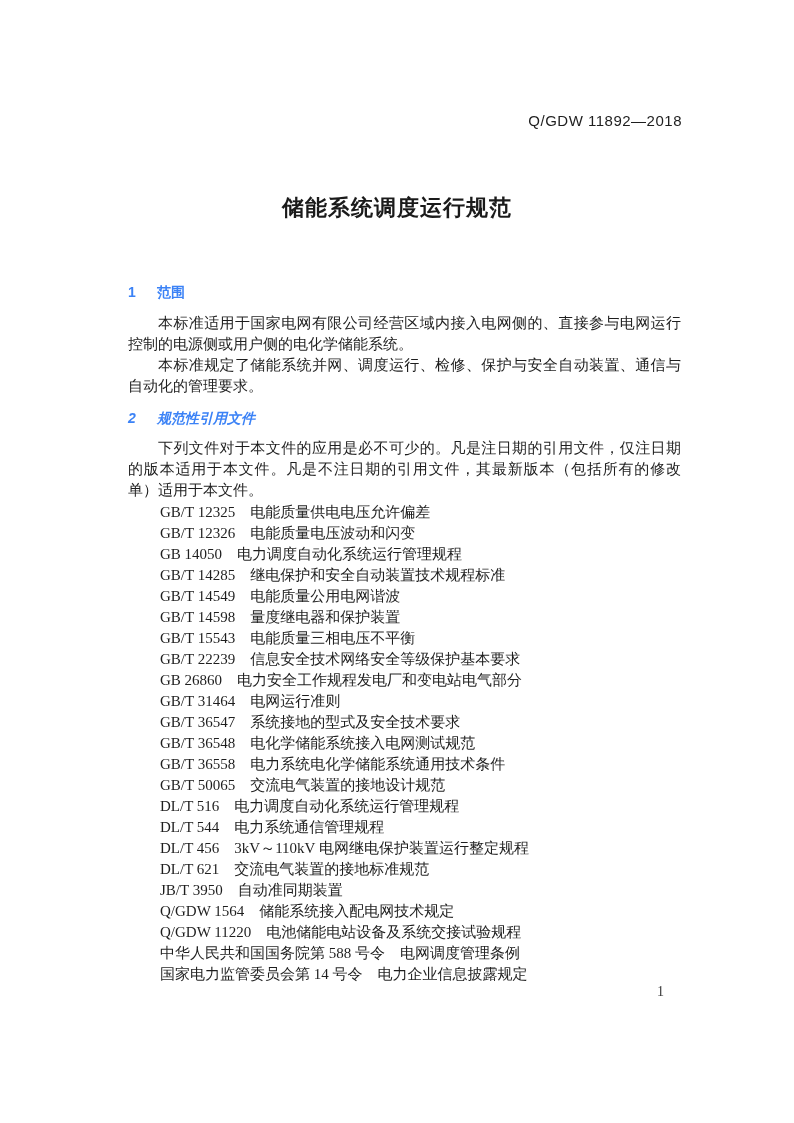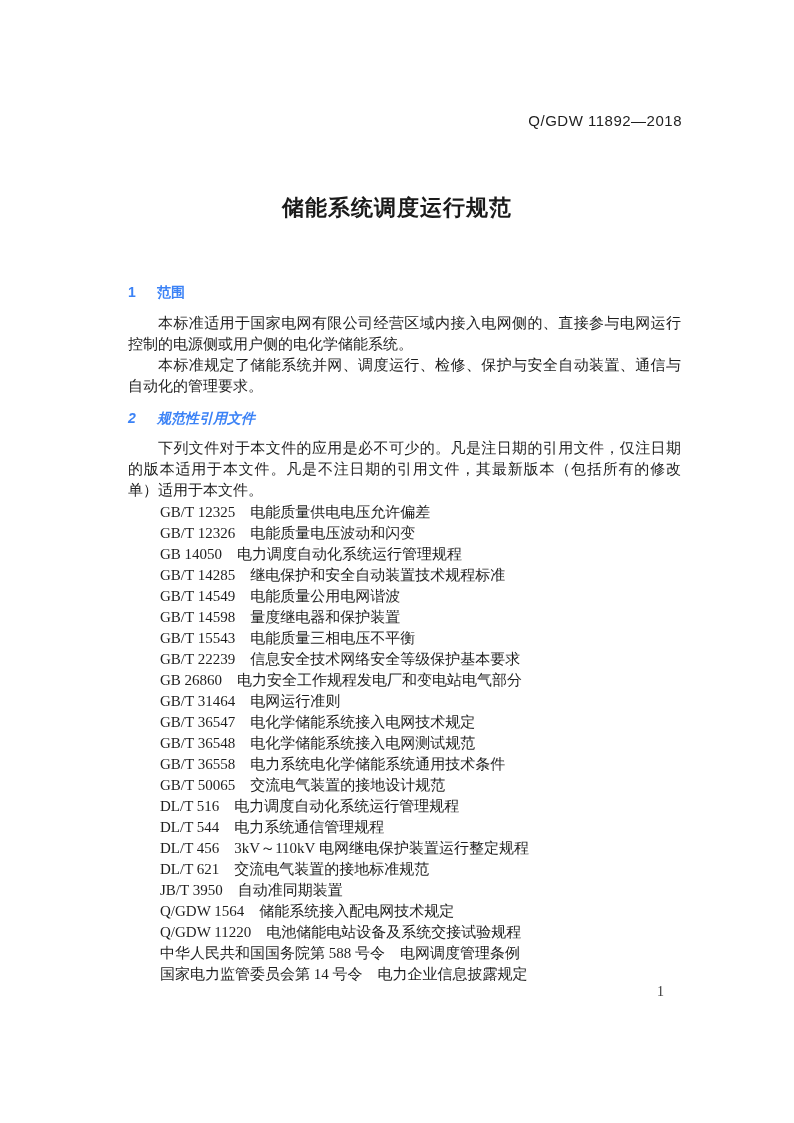--- a/index.html
+++ b/index.html
@@ -120,21 +120,21 @@
         <div class="ref-line"><span class="ref-code">GB/T 12325</span><span class="ref-title">电能质量供电电压允许偏差</span></div>
         <div class="ref-line"><span class="ref-code">GB/T 12326</span><span class="ref-title">电能质量电压波动和闪变</span></div>
         <div class="ref-line"><span class="ref-code">GB 14050</span><span class="ref-title">电力调度自动化系统运行管理规程</span></div>
         <div class="ref-line"><span class="ref-code">GB/T 14285</span><span class="ref-title">继电保护和安全自动装置技术规程标准</span></div>
         <div class="ref-line"><span class="ref-code">GB/T 14549</span><span class="ref-title">电能质量公用电网谐波</span></div>
         <div class="ref-line"><span class="ref-code">GB/T 14598</span><span class="ref-title">量度继电器和保护装置</span></div>
         <div class="ref-line"><span class="ref-code">GB/T 15543</span><span class="ref-title">电能质量三相电压不平衡</span></div>
         <div class="ref-line"><span class="ref-code">GB/T 22239</span><span class="ref-title">信息安全技术网络安全等级保护基本要求</span></div>
         <div class="ref-line"><span class="ref-code">GB 26860</span><span class="ref-title">电力安全工作规程发电厂和变电站电气部分</span></div>
         <div class="ref-line"><span class="ref-code">GB/T 31464</span><span class="ref-title">电网运行准则</span></div>
-        <div class="ref-line"><span class="ref-code">GB/T 36547</span><span class="ref-title">电化学储能系统接入电网技术规定</span></div>
+        <div class="ref-line"><span class="ref-code">GB/T 36547</span><span class="ref-title">系统接地的型式及安全技术要求</span></div>
         <div class="ref-line"><span class="ref-code">GB/T 36548</span><span class="ref-title">电化学储能系统接入电网测试规范</span></div>
         <div class="ref-line"><span class="ref-code">GB/T 36558</span><span class="ref-title">电力系统电化学储能系统通用技术条件</span></div>
         <div class="ref-line"><span class="ref-code">GB/T 50065</span><span class="ref-title">交流电气装置的接地设计规范</span></div>
         <div class="ref-line"><span class="ref-code">DL/T 516</span><span class="ref-title">电力调度自动化系统运行管理规程</span></div>
         <div class="ref-line"><span class="ref-code">DL/T 544</span><span class="ref-title">电力系统通信管理规程</span></div>
         <div class="ref-line"><span class="ref-code">DL/T 456</span><span class="ref-title">3kV～110kV 电网继电保护装置运行整定规程</span></div>
         <div class="ref-line"><span class="ref-code">DL/T 621</span><span class="ref-title">交流电气装置的接地标准规范</span></div>
         <div class="ref-line"><span class="ref-code">JB/T 3950</span><span class="ref-title">自动准同期装置</span></div>
         <div class="ref-line"><span class="ref-code">Q/GDW 1564</span><span class="ref-title">储能系统接入配电网技术规定</span></div>
         <div class="ref-line"><span class="ref-code">Q/GDW 11220</span><span class="ref-title">电池储能电站设备及系统交接试验规程</span></div>

